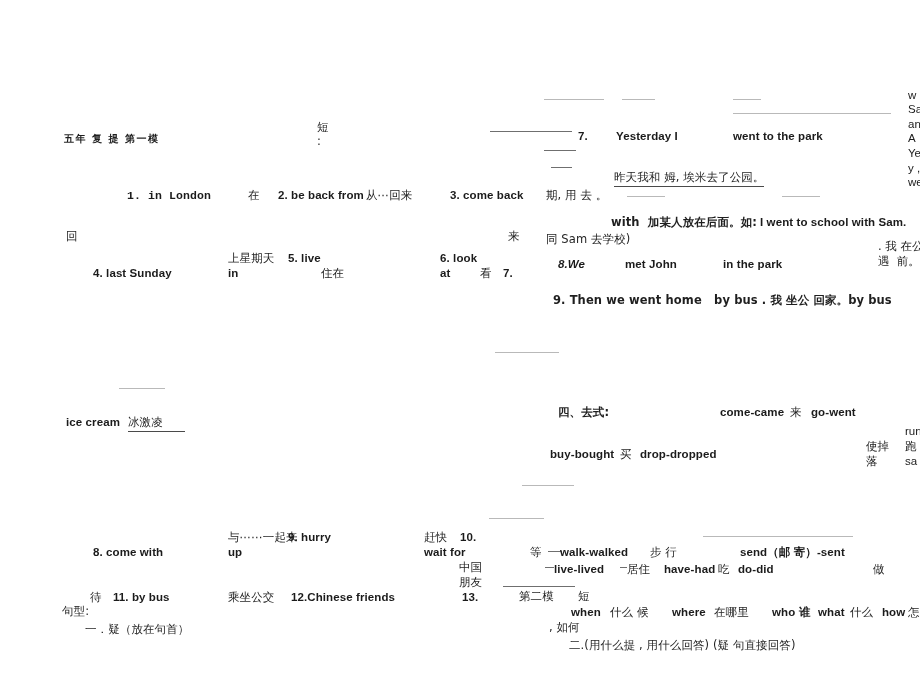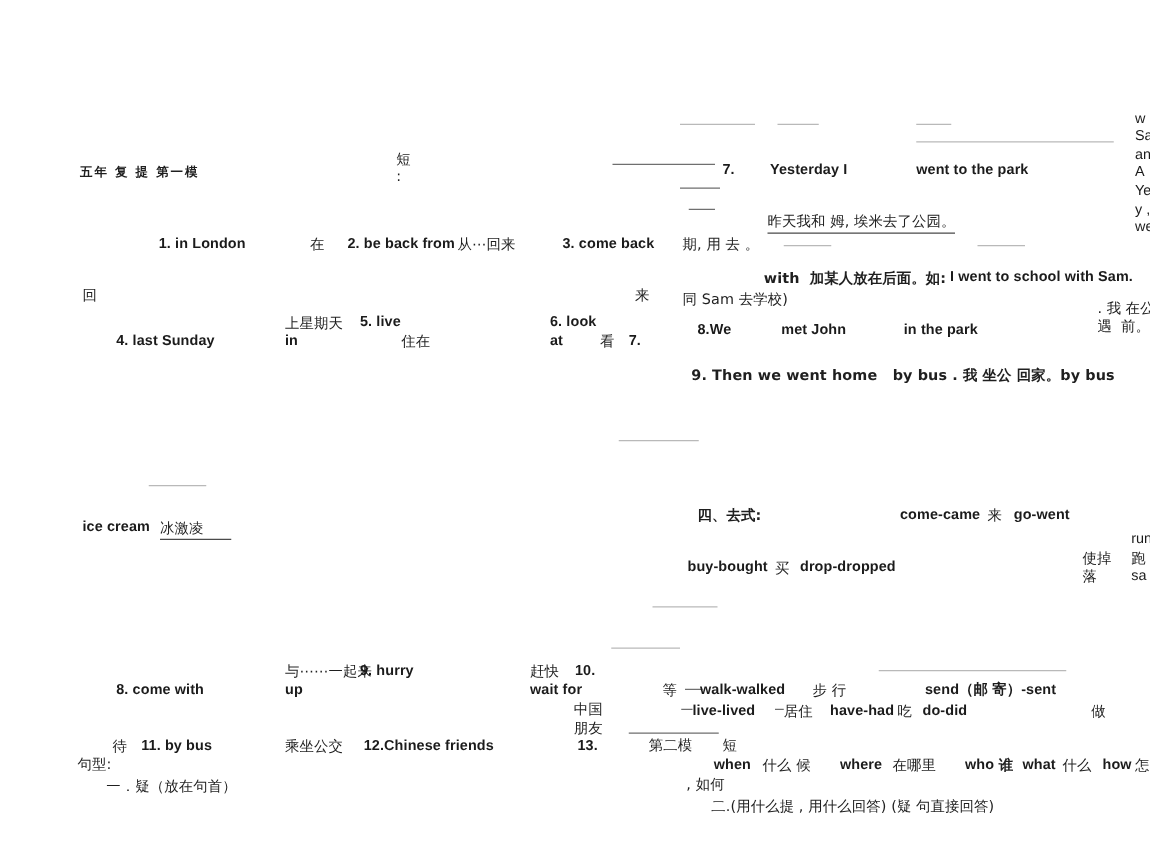--- a/index.html
+++ b/index.html
@@ -79,35 +79,35 @@
   <div class="rule faint" style="left:627px; top:196px; width:38px;"></div>
   <div class="rule faint" style="left:782px; top:196px; width:38px;"></div>
 
   <div class="t cn" style="left:611px; top:215px;text-align:center;"><span class="blk">with  加某人放在后面。如:</span></div>
   <div class="t blk" style="left:760px; top:215px;">I went to school with Sam.</div>
   <div class="t cn" style="left:546px; top:232px;">同 Sam 去学校)</div>
 
   <div class="clip-col cn" style="left:878px; top:239px;">. 我 在公</div>
   <div class="clip-col cn" style="left:878px; top:254px;">遇  前。</div>
 
-  <div class="t blk" style="left:558px; top:257px;">8.We</div>
+  <div class="t blk" style="left:558px; top:257px;font-style:italic;">8.We</div>
   <div class="t blk" style="left:625px; top:257px;">met John</div>
   <div class="t blk" style="left:723px; top:257px;">in the park</div>
 
   <div class="t cn blk" style="left:553px; top:293px;">9. Then we went home   by bus . 我 坐公 回家。by bus</div>
 
   <div class="clip-col" style="left:908px; top:88px;">w</div>
   <div class="clip-col" style="left:908px; top:102px;">Sa</div>
   <div class="clip-col" style="left:908px; top:117px;">an</div>
   <div class="clip-col" style="left:908px; top:131px;">A</div>
   <div class="clip-col" style="left:908px; top:146px;">Ye</div>
   <div class="clip-col" style="left:908px; top:161px;">y ,</div>
   <div class="clip-col" style="left:908px; top:175px;">we</div>
 
-  <div class="t blk" style="left:127px; top:188px;">1. in London</div>
+  <div class="t blk" style="left:127px; top:188px;font-family:Liberation Mono, monospace;">1. in London</div>
   <div class="t cn" style="left:248px; top:188px;">在</div>
   <div class="t blk" style="left:278px; top:188px;">2. be back from</div>
   <div class="t cn" style="left:366px; top:188px;">从⋯回来</div>
   <div class="t blk" style="left:450px; top:188px;text-align:center;">3. come back</div>
 
   <div class="t cn" style="left:66px; top:229px;">回</div>
   <div class="t cn" style="left:508px; top:229px;">来</div>
 
   <div class="t blk" style="left:93px; top:266px;">4. last Sunday</div>
   <div class="t cn" style="left:228px; top:251px;">上星期天</div>

